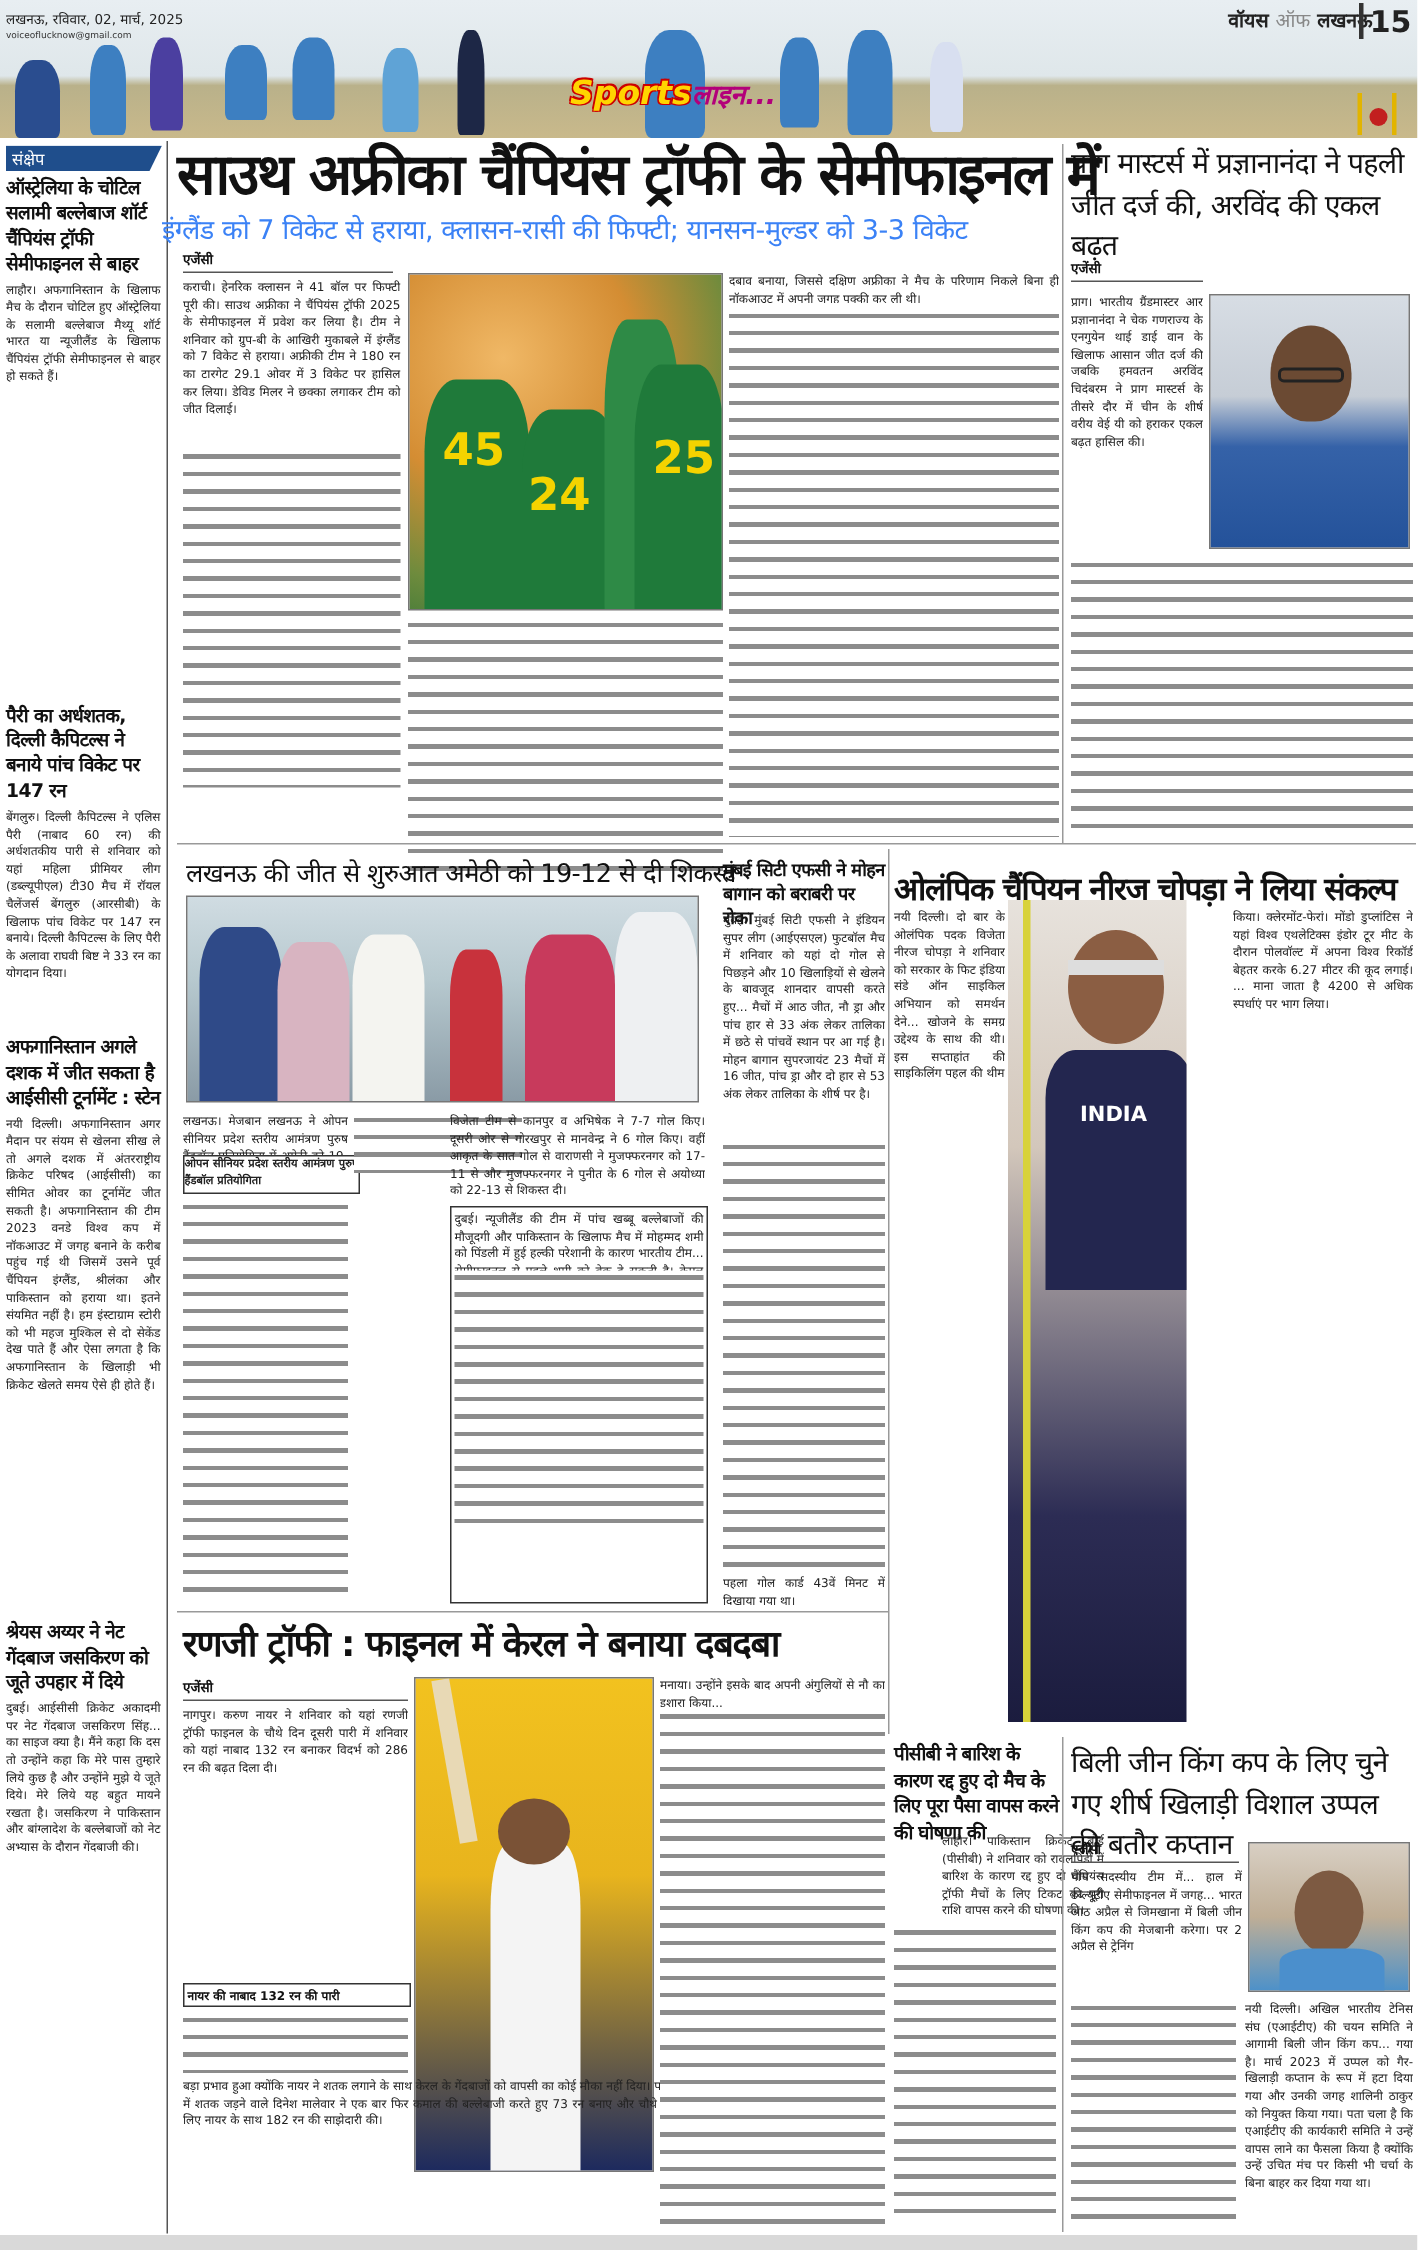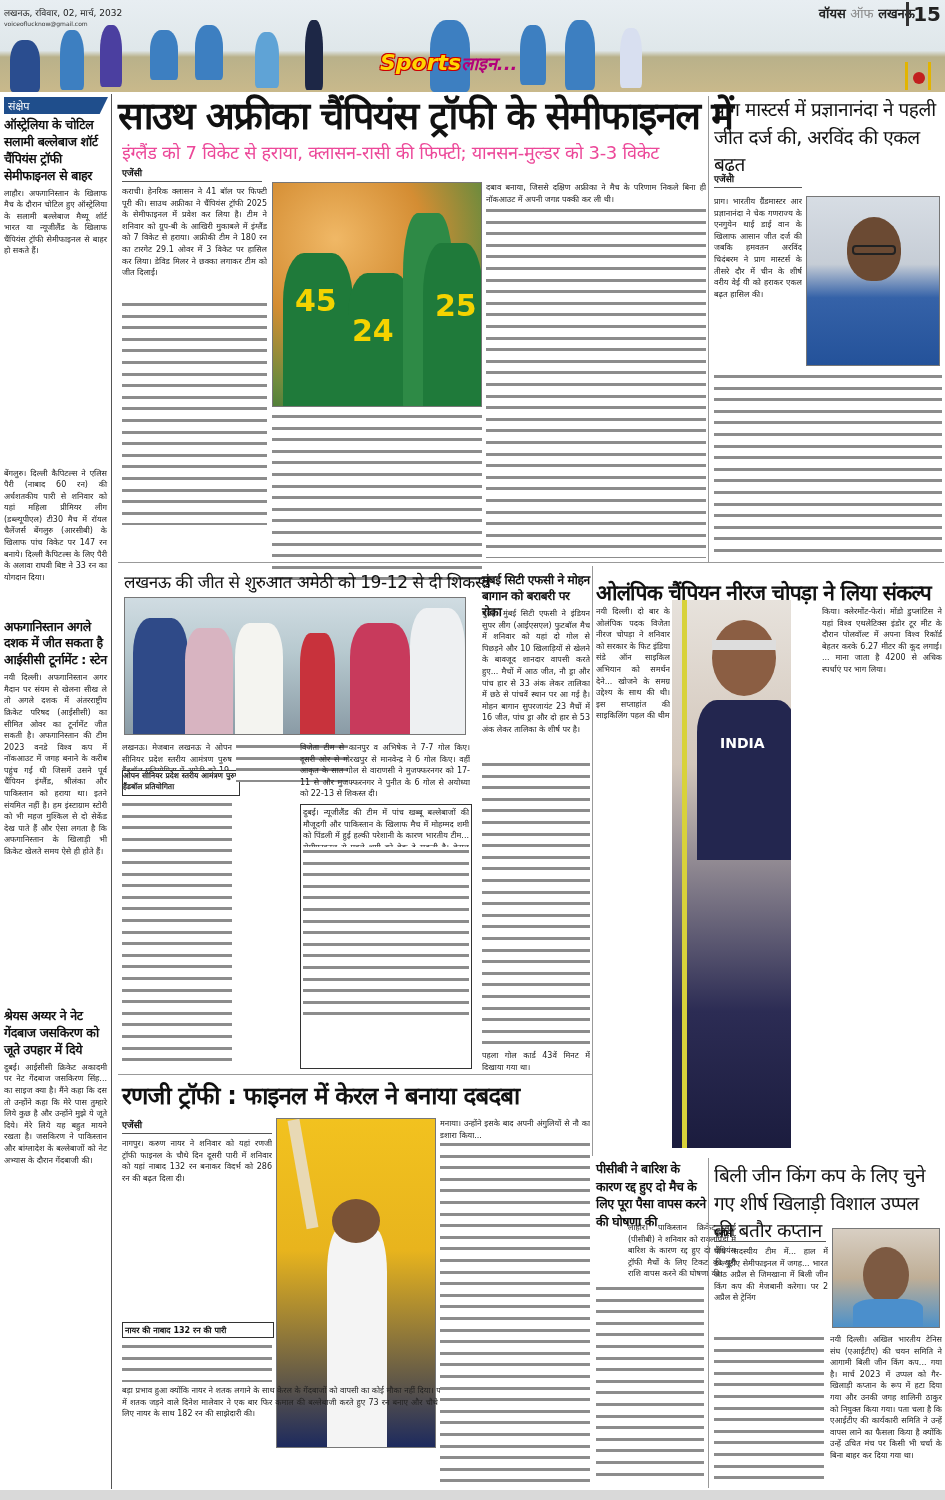--- a/index.html
+++ b/index.html
@@ -15,21 +15,21 @@
 .sports-logo span{color:#b3007a;text-shadow:none;font-size:18px}
 .fig{background:#3d7fc1;border-radius:40% 40% 10% 10%}
 .stumps{right:14px;top:62px;width:26px;height:28px;border-left:3px solid #e2b400;border-right:3px solid #e2b400}
 .ball{right:20px;top:72px;width:12px;height:12px;border-radius:50%;background:#c21f1f}
 .col-left{left:0;top:94px;width:112px;height:1395px;border-right:1px solid #555}
 .brief-tag{background:#1f4e8c;color:#fff;font-size:11px;padding:1px 4px;width:104px;margin:3px 4px;clip-path:polygon(0 0,100% 0,92% 100%,0 100%)}
 .hd-l{font-size:12.5px;font-weight:bold;line-height:1.35;padding:0 4px;letter-spacing:-.4px}
 .txt{font-size:8px;line-height:1.45;color:#222;text-align:justify}
 .lines{background:repeating-linear-gradient(#fff 0,#fff 3px,#8c8c8c 3px,#8c8c8c 6px,#fff 6px,#fff 11.6px);}
 .main-hd{left:118px;top:96px;width:590px;font-size:38px;font-weight:bold;letter-spacing:-1.5px;line-height:1.1;color:#111;white-space:nowrap}
-.sub-hd{left:122px;top:140px;width:585px;font-size:18px;color:#ec4899;white-space:nowrap;letter-spacing:-.3px}
+.sub-hd{left:108px;top:140px;width:585px;font-size:18px;color:#3b82f6;white-space:nowrap;letter-spacing:-.3px}
 .agency{font-size:9px;font-weight:bold;border-bottom:1px solid #555;padding-bottom:2px}
 .photo{border:1px solid #777;overflow:hidden}
 .sa-photo{left:272px;top:182px;width:210px;height:225px;background:radial-gradient(circle at 30% 25%,#f0b866 0,#d48d33 40%,#6e8b3d 70%,#1e6d35 100%)}
 .player{position:absolute;background:#1f7a3a;border-radius:30% 30% 5% 5%}
 .jersey-num{position:absolute;color:#f4d300;font-weight:bold;font-size:30px}
 .right-hd{left:714px;top:96px;width:228px;font-size:19px;line-height:1.45;letter-spacing:-.5px;color:#111}
 .pragg-photo{left:806px;top:196px;width:134px;height:170px;background:linear-gradient(#d7dde4 0%,#c6cdd6 40%,#3562a8 60%,#24529a 100%)}
 .sec-hd{font-size:14px;font-weight:bold;letter-spacing:-.4px;white-space:nowrap}
 .lk-photo{left:124px;top:597px;width:342px;height:138px;background:linear-gradient(#d0dce2 0%,#b7c9cf 40%,#8a9ba6 100%)}
 .neeraj-hd{left:596px;top:578px;width:345px;font-size:21px;font-weight:bold;letter-spacing:-.8px;white-space:nowrap}
@@ -40,21 +40,21 @@
 .uppal-photo{left:832px;top:1228px;width:108px;height:100px;background:linear-gradient(#d8cfc3 0%,#bfae96 50%,#4d91c9 100%)}
 .box{border:1px solid #333}
 .footer-bar{left:0;top:1490px;width:945px;height:10px;background:#d9d9d9}
 .vline{position:absolute;width:1px;background:#999}
 .hline{position:absolute;height:1px;background:#999}
 </style>
 </head>
 <body>
 
 <div class="abs banner">
-  <div class="abs ban-date">लखनऊ, रविवार, 02, मार्च, 2032</div>
+  <div class="abs ban-date">लखनऊ, रविवार, 02, मार्च, 2025</div>
   <div class="abs ban-mail">voiceoflucknow@gmail.com</div>
   <div class="abs fig" style="left:10px;top:40px;width:30px;height:52px;background:#2a4d8f"></div>
   <div class="abs fig" style="left:60px;top:30px;width:24px;height:60px"></div>
   <div class="abs fig" style="left:100px;top:25px;width:22px;height:62px;background:#4b3fa0"></div>
   <div class="abs fig" style="left:150px;top:30px;width:28px;height:50px"></div>
   <div class="abs fig" style="left:195px;top:25px;width:28px;height:55px"></div>
   <div class="abs fig" style="left:255px;top:32px;width:24px;height:56px;background:#5fa3d6"></div>
   <div class="abs fig" style="left:305px;top:20px;width:18px;height:70px;background:#1d2746"></div>
   <div class="abs fig" style="left:430px;top:20px;width:40px;height:72px"></div>
   <div class="abs fig" style="left:520px;top:25px;width:26px;height:60px"></div>
@@ -64,20 +64,21 @@
   <div class="abs ban-brand"><span>वॉयस</span> <span class="l">ऑफ</span> <span>लखनऊ</span></div>
   <div class="abs ban-page">15</div>
   <div class="abs stumps"></div>
   <div class="abs ball"></div>
 </div>
 
 <div class="abs col-left">
   <div class="brief-tag">संक्षेप</div>
   <div class="hd-l">ऑस्ट्रेलिया के चोटिल सलामी बल्लेबाज शॉर्ट चैंपियंस ट्रॉफी सेमीफाइनल से बाहर</div>
   <div class="txt" style="padding:3px 4px;height:280px;overflow:hidden">लाहौर। अफगानिस्तान के खिलाफ मैच के दौरान चोटिल हुए ऑस्ट्रेलिया के सलामी बल्लेबाज मैथ्यू शॉर्ट भारत या न्यूजीलैंड के खिलाफ चैंपियंस ट्रॉफी सेमीफाइनल से बाहर हो सकते हैं।</div>
+  <div class="hd-l" style="margin-top:4px">पैरी का अर्धशतक, दिल्ली कैपिटल्स ने बनाये पांच विकेट पर 147 रन</div>
   <div class="txt" style="padding:3px 4px;height:150px;overflow:hidden">बेंगलुरु। दिल्ली कैपिटल्स ने एलिस पैरी (नाबाद 60 रन) की अर्धशतकीय पारी से शनिवार को यहां महिला प्रीमियर लीग (डब्ल्यूपीएल) टी30 मैच में रॉयल चैलेंजर्स बेंगलुरु (आरसीबी) के खिलाफ पांच विकेट पर 147 रन बनाये। दिल्ली कैपिटल्स के लिए पैरी के अलावा राघवी बिष्ट ने 33 रन का योगदान दिया।</div>
   <div class="hd-l" style="margin-top:4px">अफगानिस्तान अगले दशक में जीत सकता है आईसीसी टूर्नामेंट : स्टेन</div>
   <div class="txt" style="padding:3px 4px;height:335px;overflow:hidden">नयी दिल्ली। अफगानिस्तान अगर मैदान पर संयम से खेलना सीख ले तो अगले दशक में अंतरराष्ट्रीय क्रिकेट परिषद (आईसीसी) का सीमित ओवर का टूर्नामेंट जीत सकती है। अफगानिस्तान की टीम 2023 वनडे विश्व कप में नॉकआउट में जगह बनाने के करीब पहुंच गई थी जिसमें उसने पूर्व चैंपियन इंग्लैंड, श्रीलंका और पाकिस्तान को हराया था। इतने संयमित नहीं है। हम इंस्टाग्राम स्टोरी को भी महज मुश्किल से दो सेकेंड देख पाते हैं और ऐसा लगता है कि अफगानिस्तान के खिलाड़ी भी क्रिकेट खेलते समय ऐसे ही होते हैं।</div>
   <div class="hd-l" style="margin-top:4px">श्रेयस अय्यर ने नेट गेंदबाज जसकिरण को जूते उपहार में दिये</div>
   <div class="txt" style="padding:3px 4px;height:290px;overflow:hidden">दुबई। आईसीसी क्रिकेट अकादमी पर नेट गेंदबाज जसकिरण सिंह... का साइज क्या है। मैंने कहा कि दस तो उन्होंने कहा कि मेरे पास तुम्हारे लिये कुछ है और उन्होंने मुझे ये जूते दिये। मेरे लिये यह बहुत मायने रखता है। जसकिरण ने पाकिस्तान और बांग्लादेश के बल्लेबाजों को नेट अभ्यास के दौरान गेंदबाजी की।</div>
 </div>
 
 <div class="abs main-hd">साउथ अफ्रीका चैंपियंस ट्रॉफी के सेमीफाइनल में</div>
 <div class="abs sub-hd">इंग्लैंड को 7 विकेट से हराया, क्लासन-रासी की फिफ्टी; यानसन-मुल्डर को 3-3 विकेट</div>
 <div class="abs agency" style="left:122px;top:166px;width:140px">एजेंसी</div>

